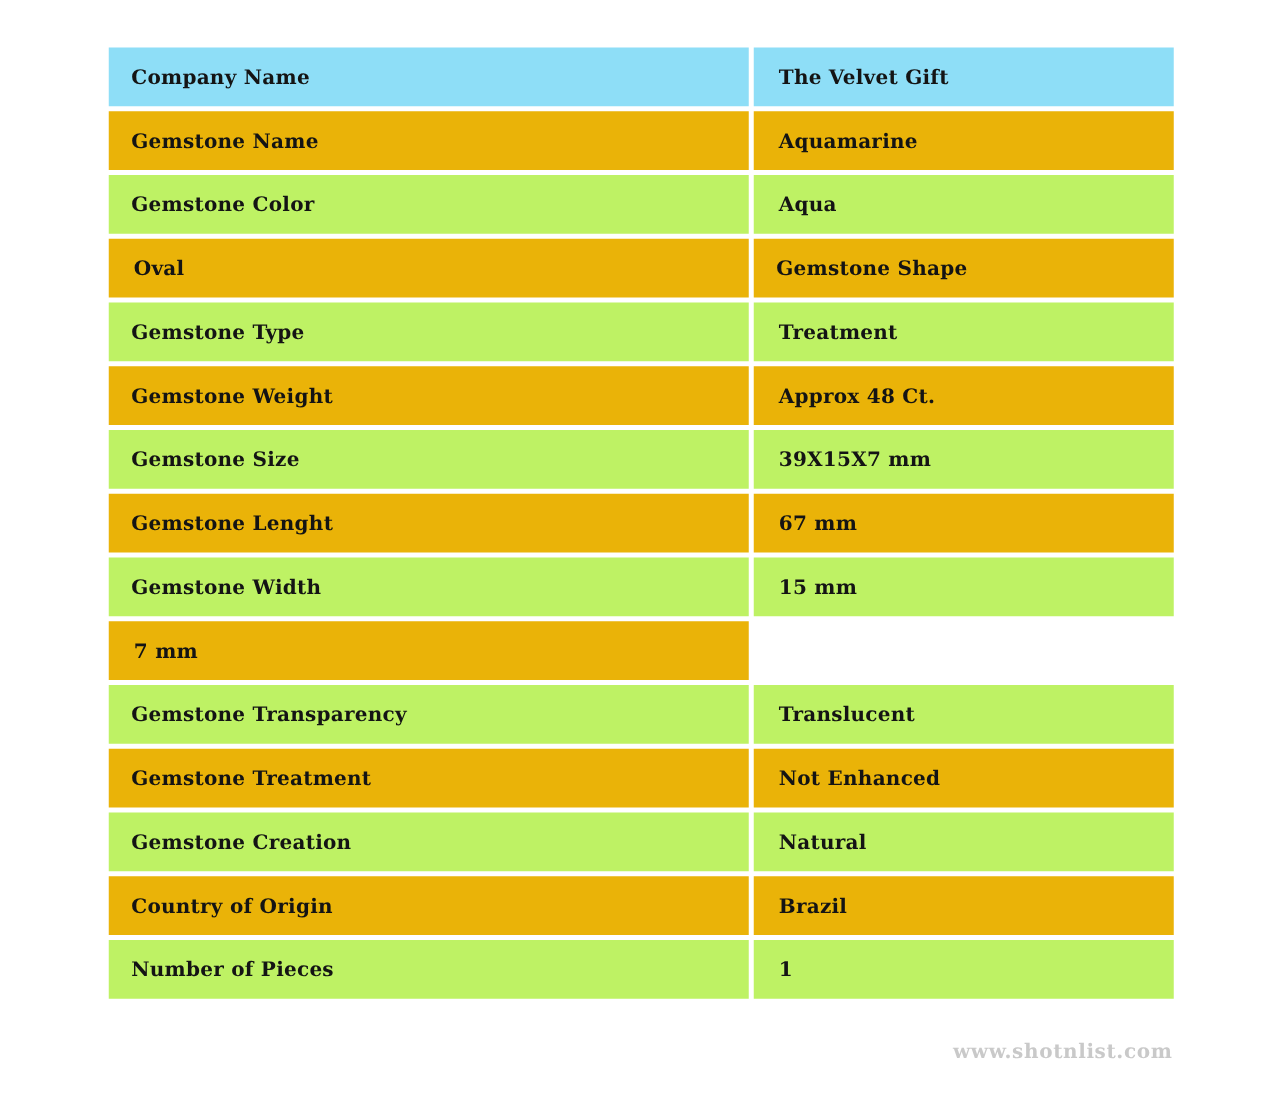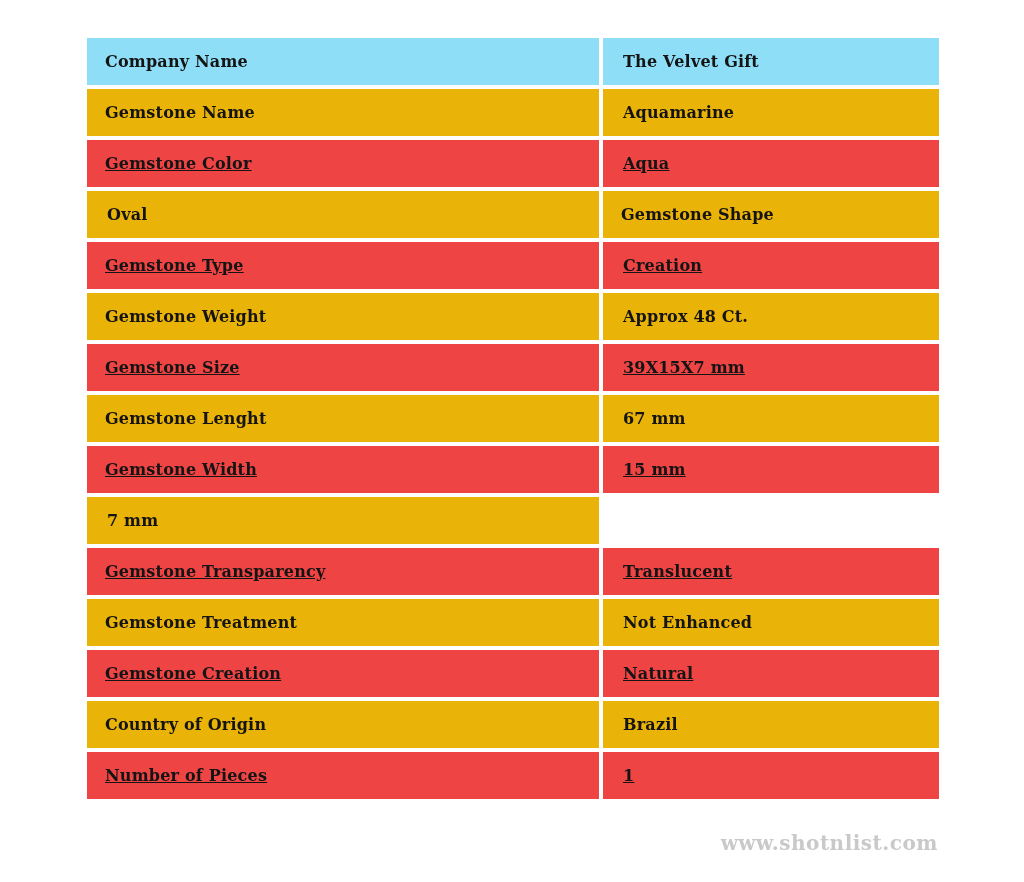--- a/index.html
+++ b/index.html
@@ -31,28 +31,28 @@
     align-items: center;
     font-size: 16px;
     font-weight: bold;
     color: #141414;
     letter-spacing: 0.2px;
   }
   .cell.label { padding-left: 18px; }
   .cell.value { padding-left: 20px; }
   .spec-row.header .cell { background: #8edef7; }
   .spec-row.alt .cell { background: #eab308; }
-  .spec-row.plain .cell { background: #ef4444; text-decoration: underline; }
+  .spec-row.plain .cell { background: #bef264; }
   .watermark {
     position: absolute;
     left: 87px;
     top: 831px;
     width: 851px;
     text-align: right;
-    font-size: 20px;
+    font-size: 16px;
     font-weight: bold;
     color: #c9c9c9;
     letter-spacing: 0.5px;
   }
 </style>
 </head>
 <body>
 
 <div class="spec-table">
 
@@ -71,21 +71,21 @@
     <div class="cell value">Aqua</div>
   </div>
 
   <div class="spec-row alt">
     <div class="cell value">Oval</div>
     <div class="cell label">Gemstone Shape</div>
   </div>
 
   <div class="spec-row plain">
     <div class="cell label">Gemstone Type</div>
-    <div class="cell value">Creation</div>
+    <div class="cell value">Treatment</div>
   </div>
 
   <div class="spec-row alt">
     <div class="cell label">Gemstone Weight</div>
     <div class="cell value">Approx 48 Ct.</div>
   </div>
 
   <div class="spec-row plain">
     <div class="cell label">Gemstone Size</div>
     <div class="cell value">39X15X7 mm</div>

